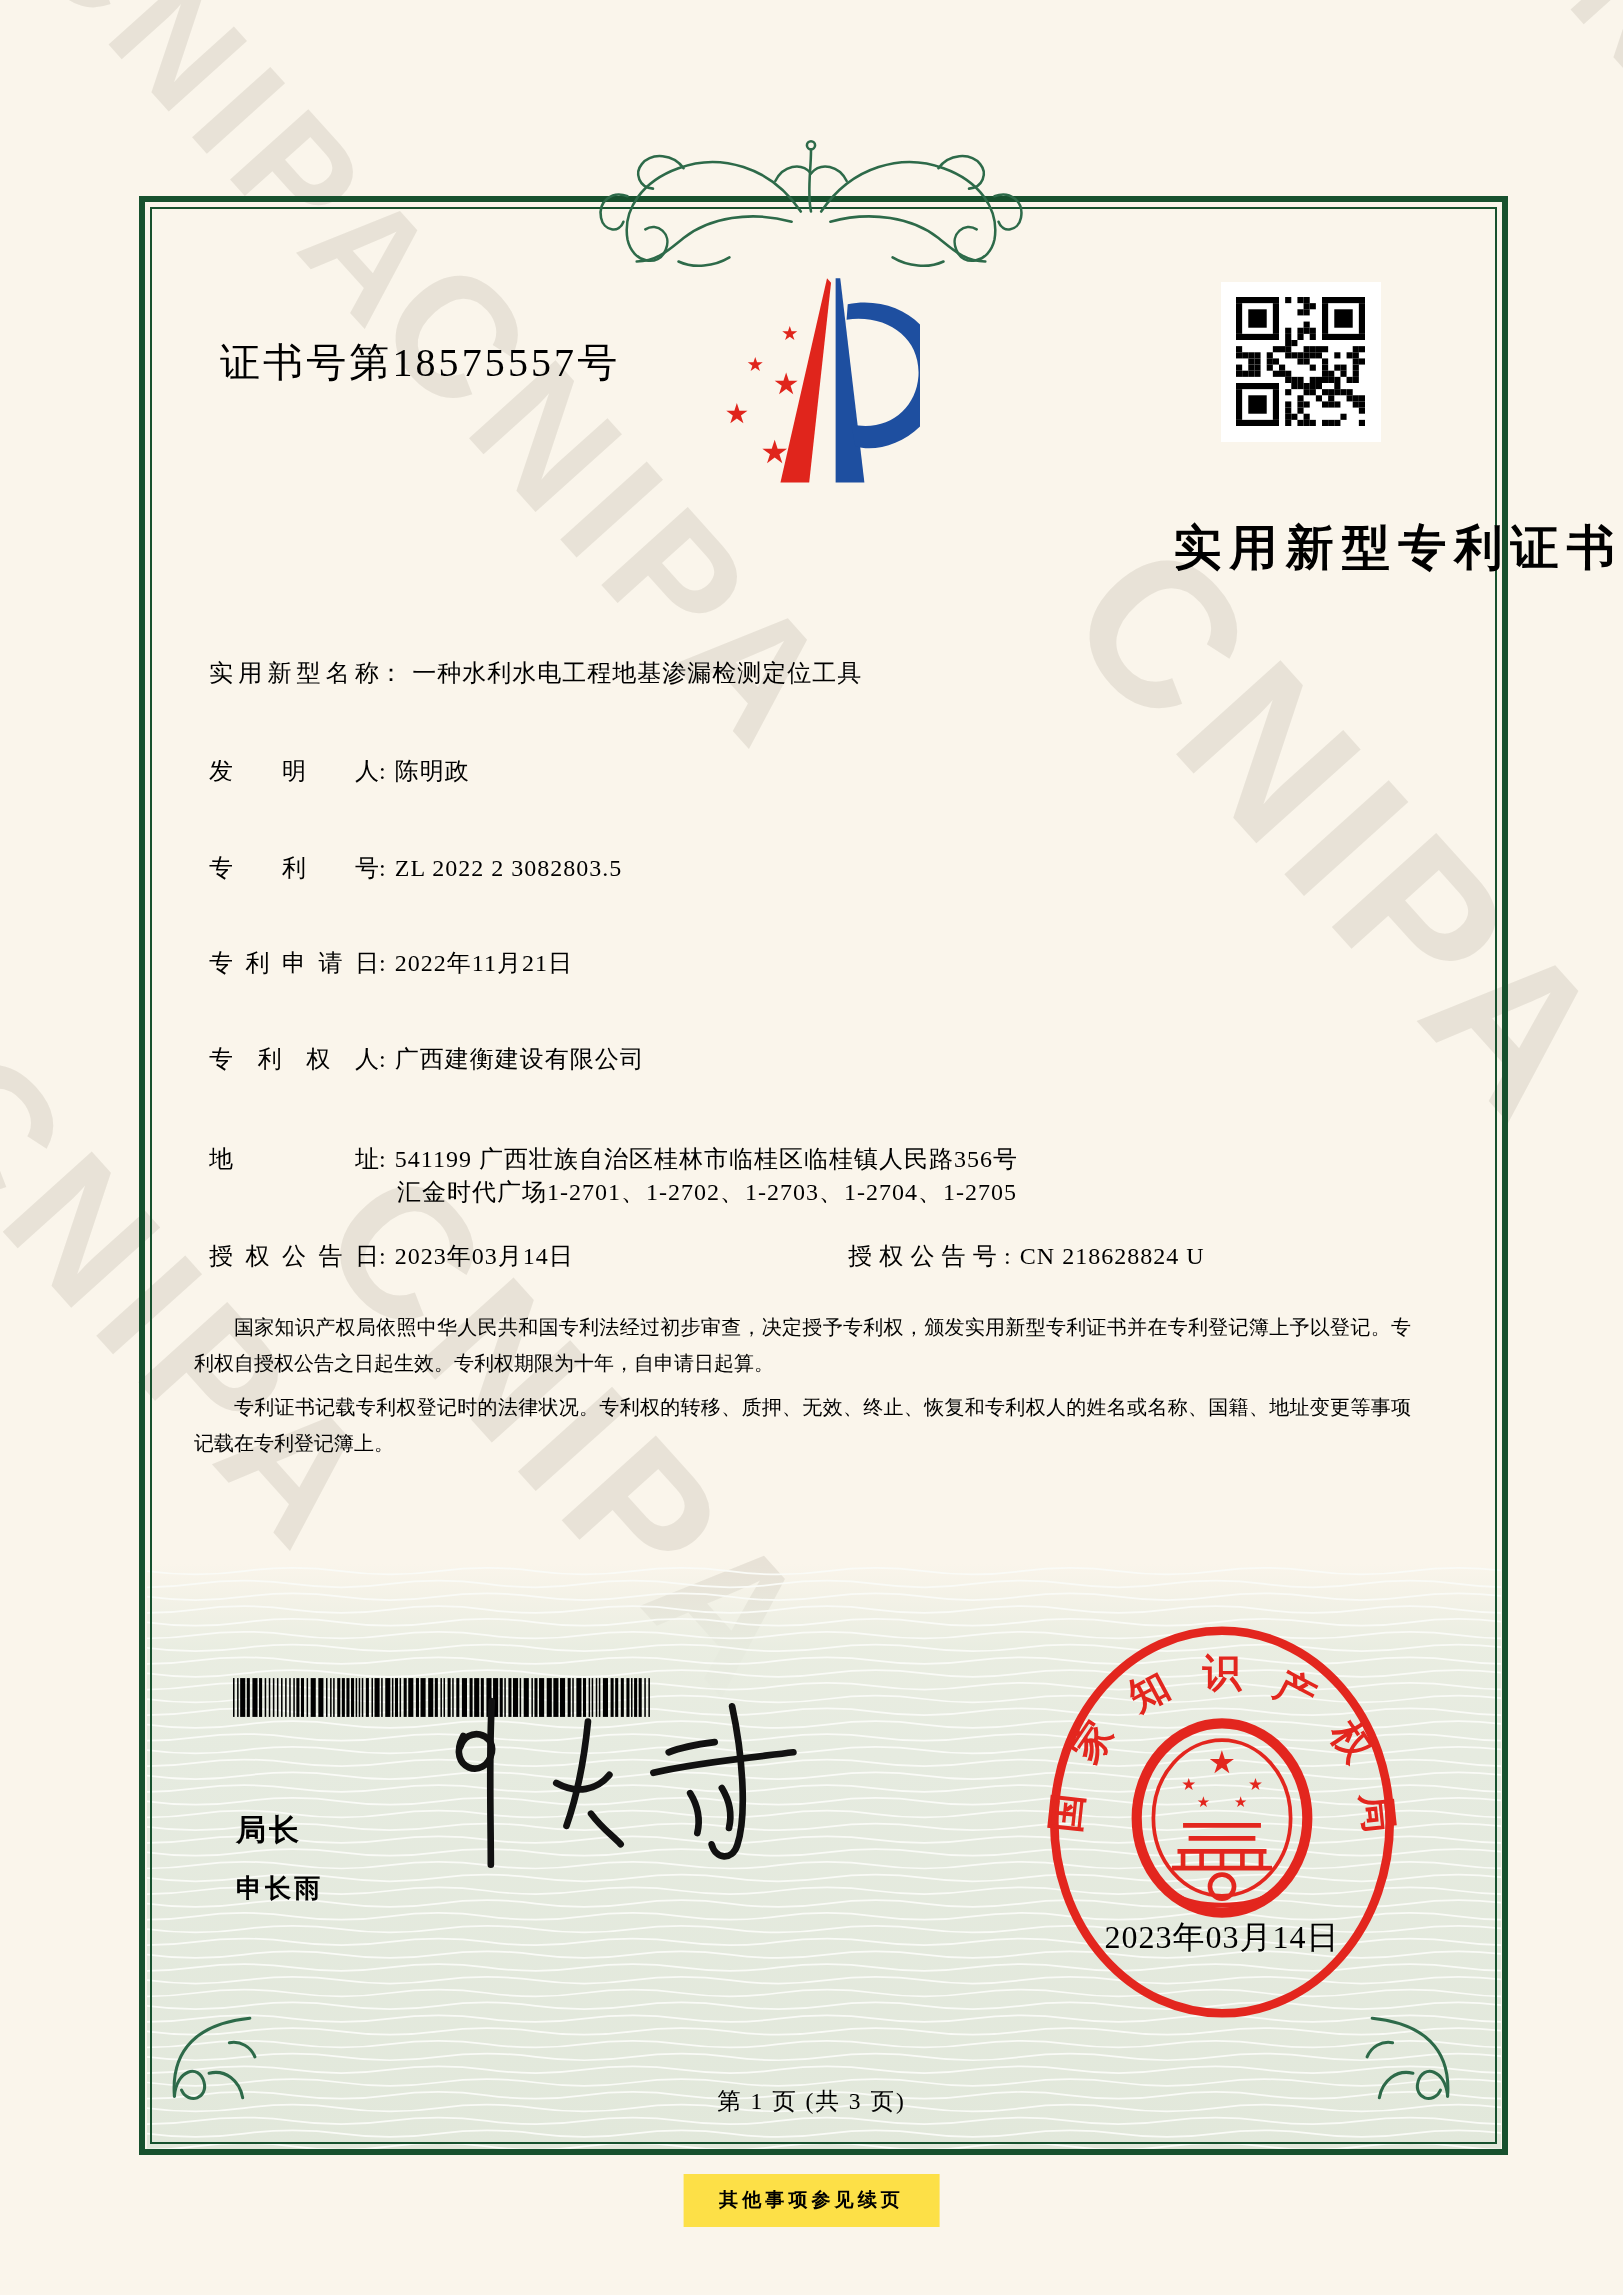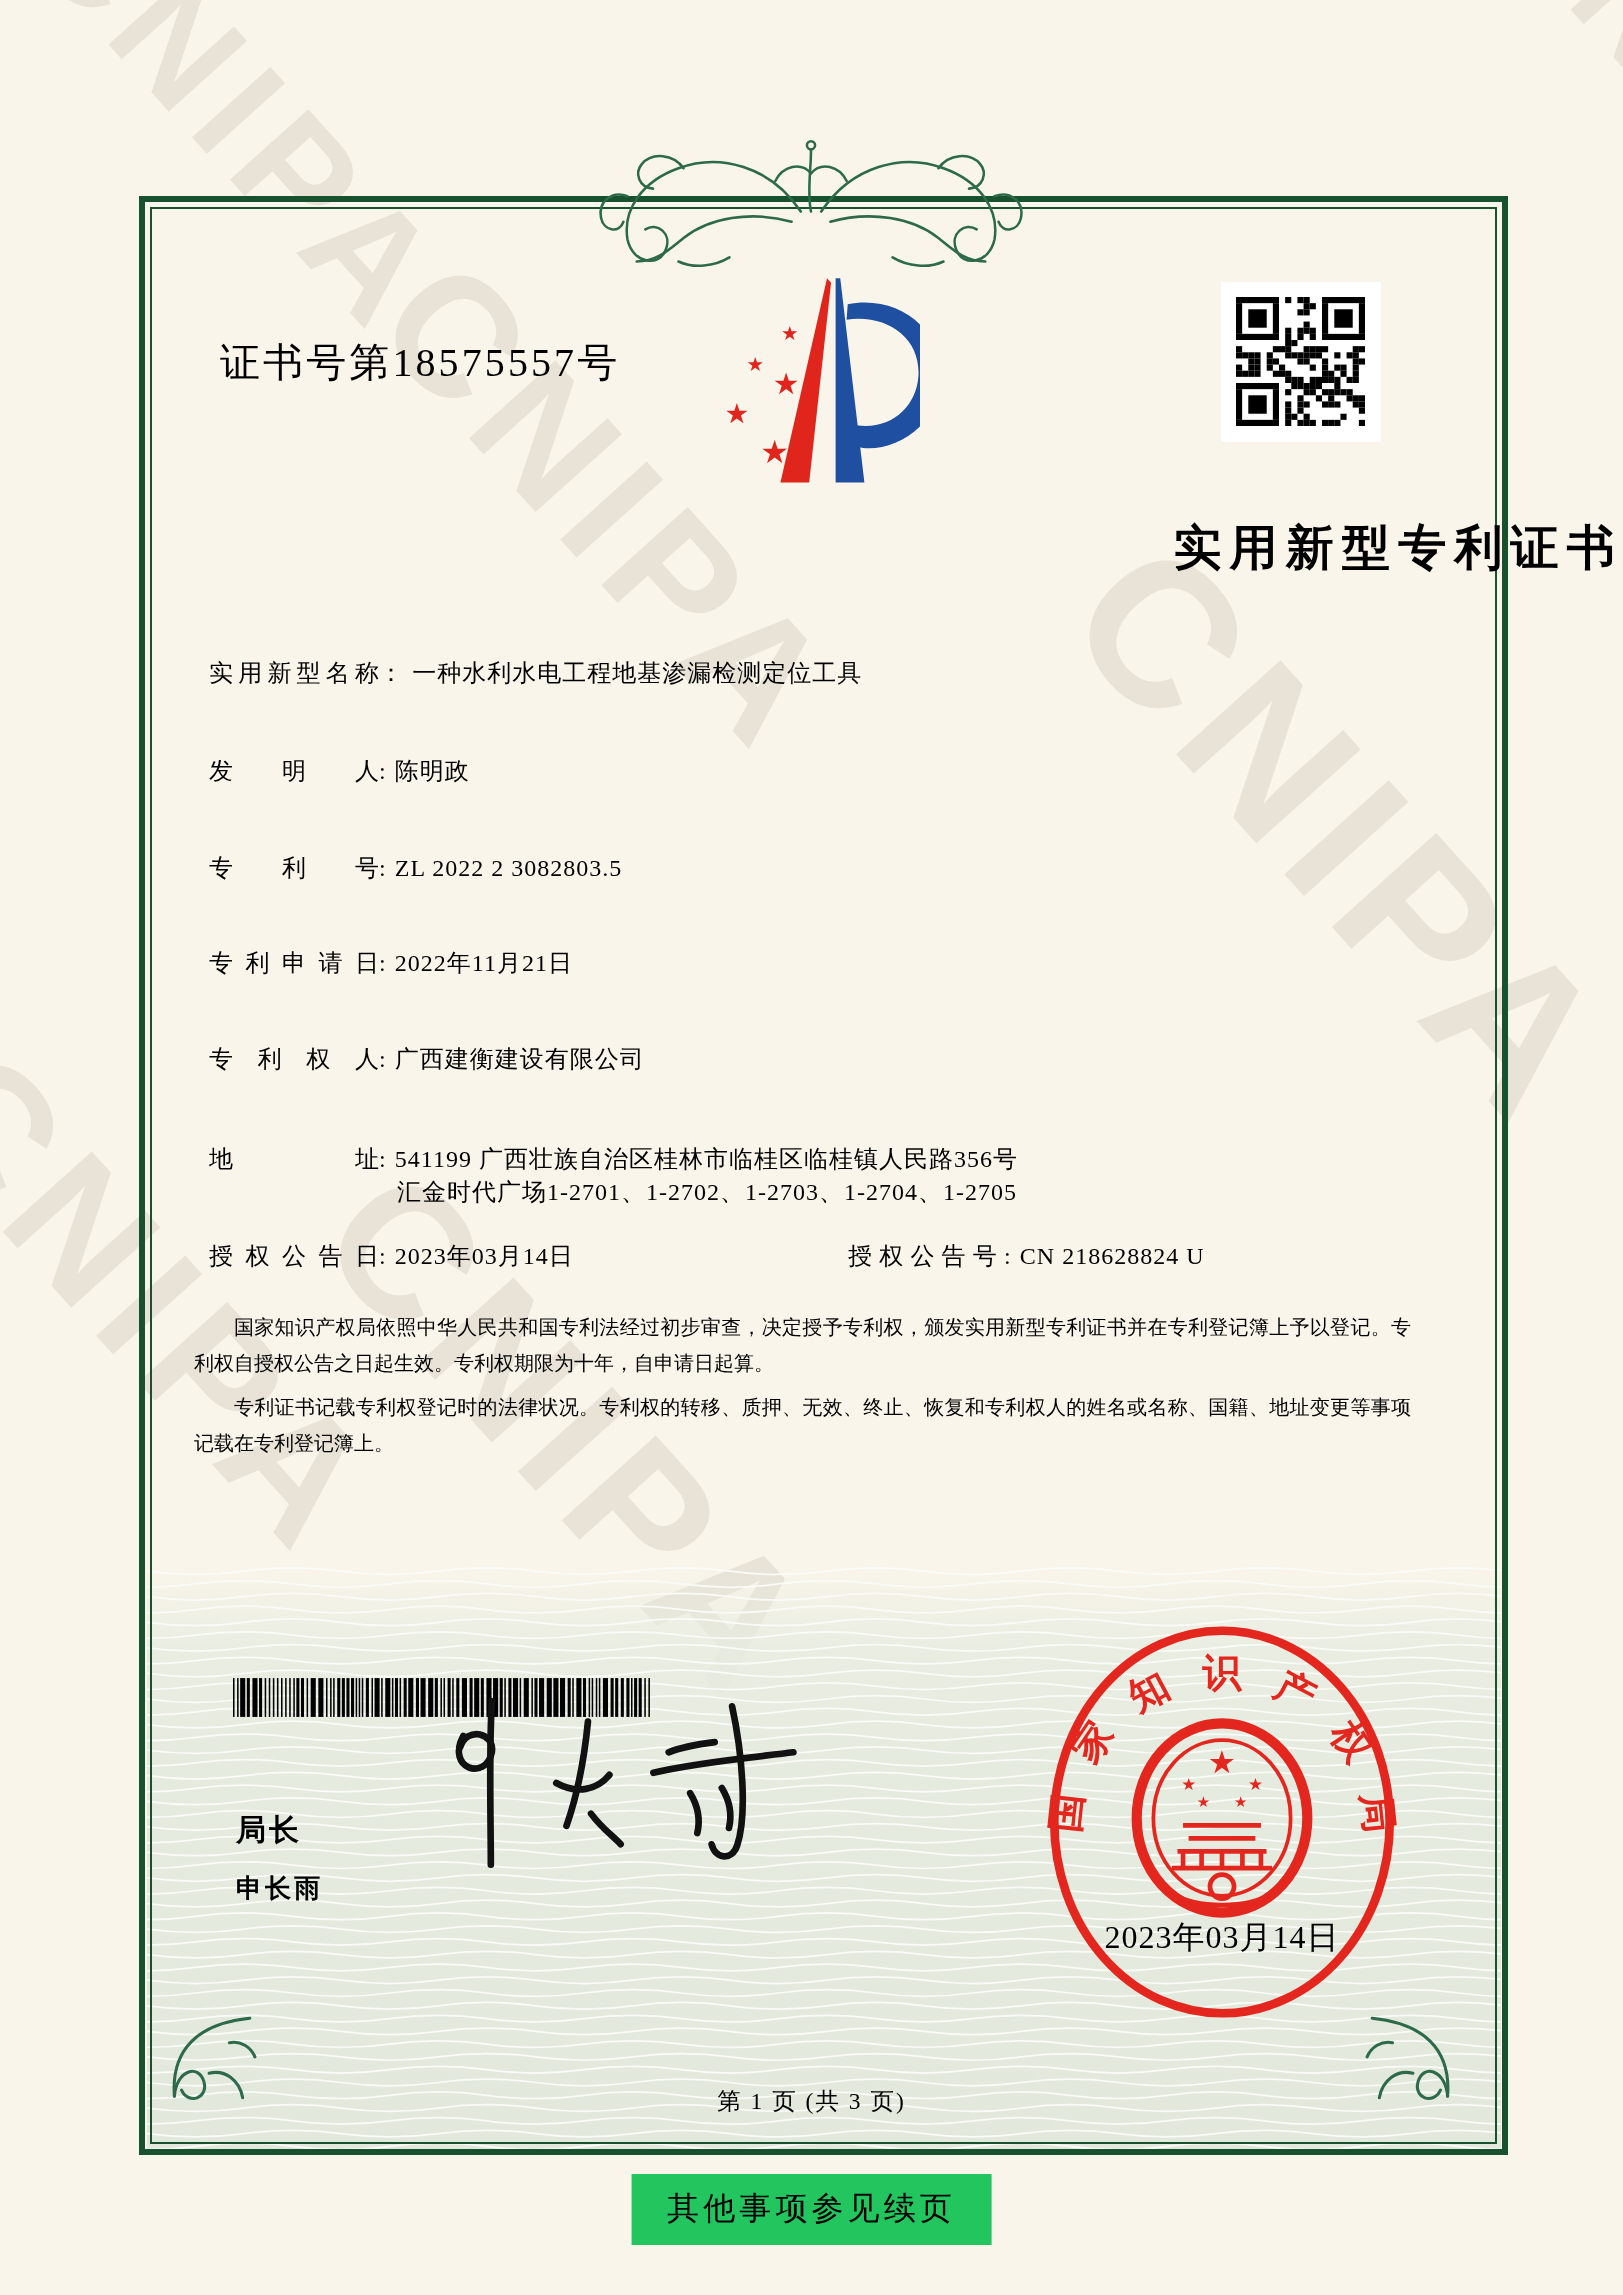--- a/index.html
+++ b/index.html
@@ -58,22 +58,22 @@
   .seal svg.ring{position:absolute;left:0;top:0;}
   .seal-char{position:absolute;left:179px;top:209px;font-size:39px;font-weight:700;
              color:#e3261e;transform-origin:center;}
   .seal-emblem{position:absolute;left:86px;top:96px;}
   .seal-date{position:absolute;left:0;top:296px;width:100%;text-align:center;font-size:32px;
              letter-spacing:1px;color:#000;}
 
   
   .page-info{position:absolute;left:0;top:2085px;width:100%;text-align:center;font-size:23.5px;
              letter-spacing:2px;}
-  .cont-box{position:absolute;left:50%;top:2174px;transform:translateX(-50%);background:#22c55e;
-            padding:13.3px 36px;font-size:32px;letter-spacing:4.1px;white-space:nowrap;}
+  .cont-box{position:absolute;left:50%;top:2174px;transform:translateX(-50%);background:#fde047;
+            padding:13.3px 36px;font-size:19px;letter-spacing:4.1px;white-space:nowrap;font-weight:bold;}
 
   .ornament{position:absolute;left:581px;top:130px;width:460px;height:158px;}
   .corner{position:absolute;width:107px;height:97px;}
 </style>
 </head>
 <body>
 
 <div class="page">
 
   <div class="wm" style="left:-31px;top:20.4px;font-size:153px;">CNIPA</div>

